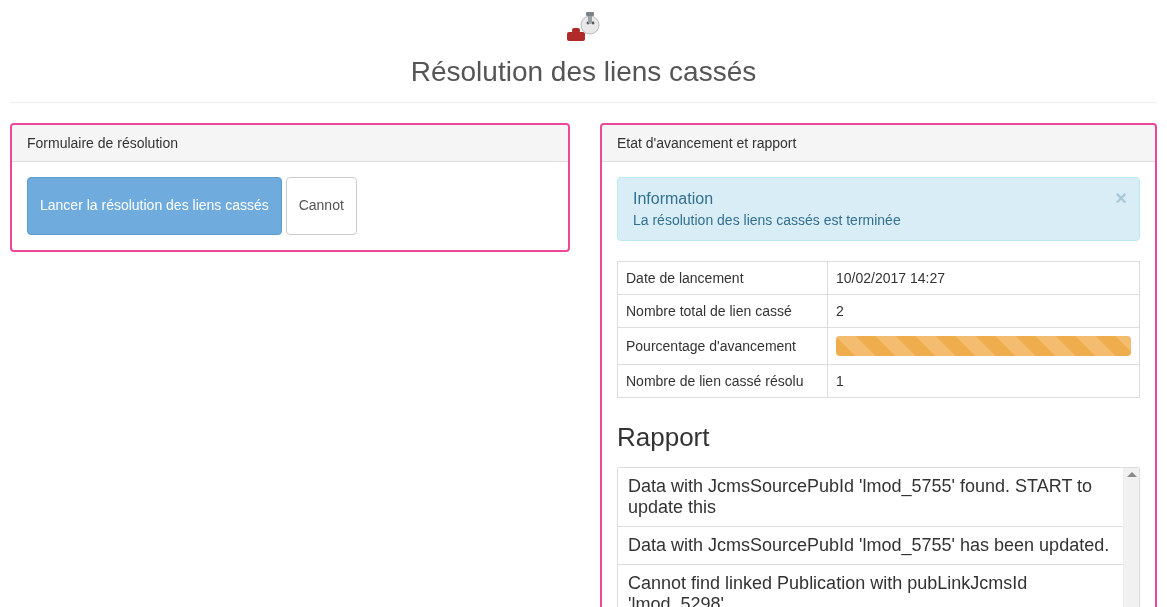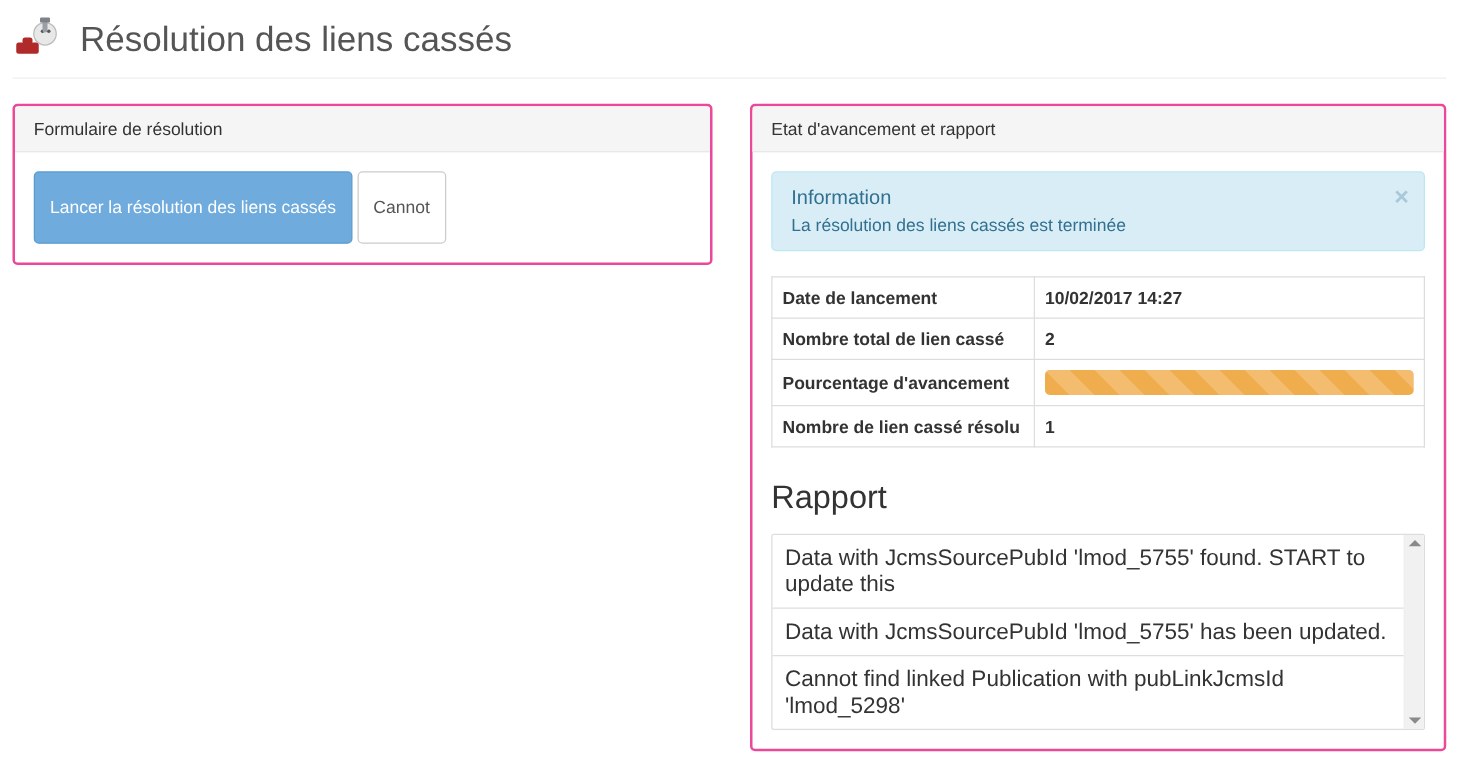--- a/index.html
+++ b/index.html
@@ -8,24 +8,24 @@
     padding: 10px;
     font-family: "Helvetica Neue", Helvetica, Arial, sans-serif;
     font-size: 14px;
     color: #333;
     background: #fff;
     width: 1167px;
   }
   .page-header {
     display: flex;
     align-items: center;
-    gap: 14px;
     padding: 0 0 8px 0;
     margin: 0 0 20px 0;
     border-bottom: 1px solid #eee;
+    flex-direction: column;
   }
   .page-header h1 {
     font-size: 28px;
     font-weight: 400;
     color: #555;
     margin: 6px 0;
   }
   .icon-wrap { width: 40px; height: 40px; display:flex; align-items:center; justify-content:center; }
   .row { display: flex; gap: 30px; }
   .col-left { width: 560px; }
@@ -85,21 +85,21 @@
   }
   table.tbl {
     width: 100%;
     border-collapse: collapse;
     border: 1px solid #ddd;
   }
   table.tbl td, table.tbl th {
     border: 1px solid #ddd;
     padding: 8px;
     text-align: left;
-    font-weight: bold;
+    font-weight: normal;
     font-size: 14px;
     color: #333;
   }
   table.tbl th { width: 210px; }
   .progress {
     height: 20px;
     background: #f5f5f5;
     border-radius: 4px;
     overflow: hidden;
     box-shadow: inset 0 1px 2px rgba(0,0,0,.1);

